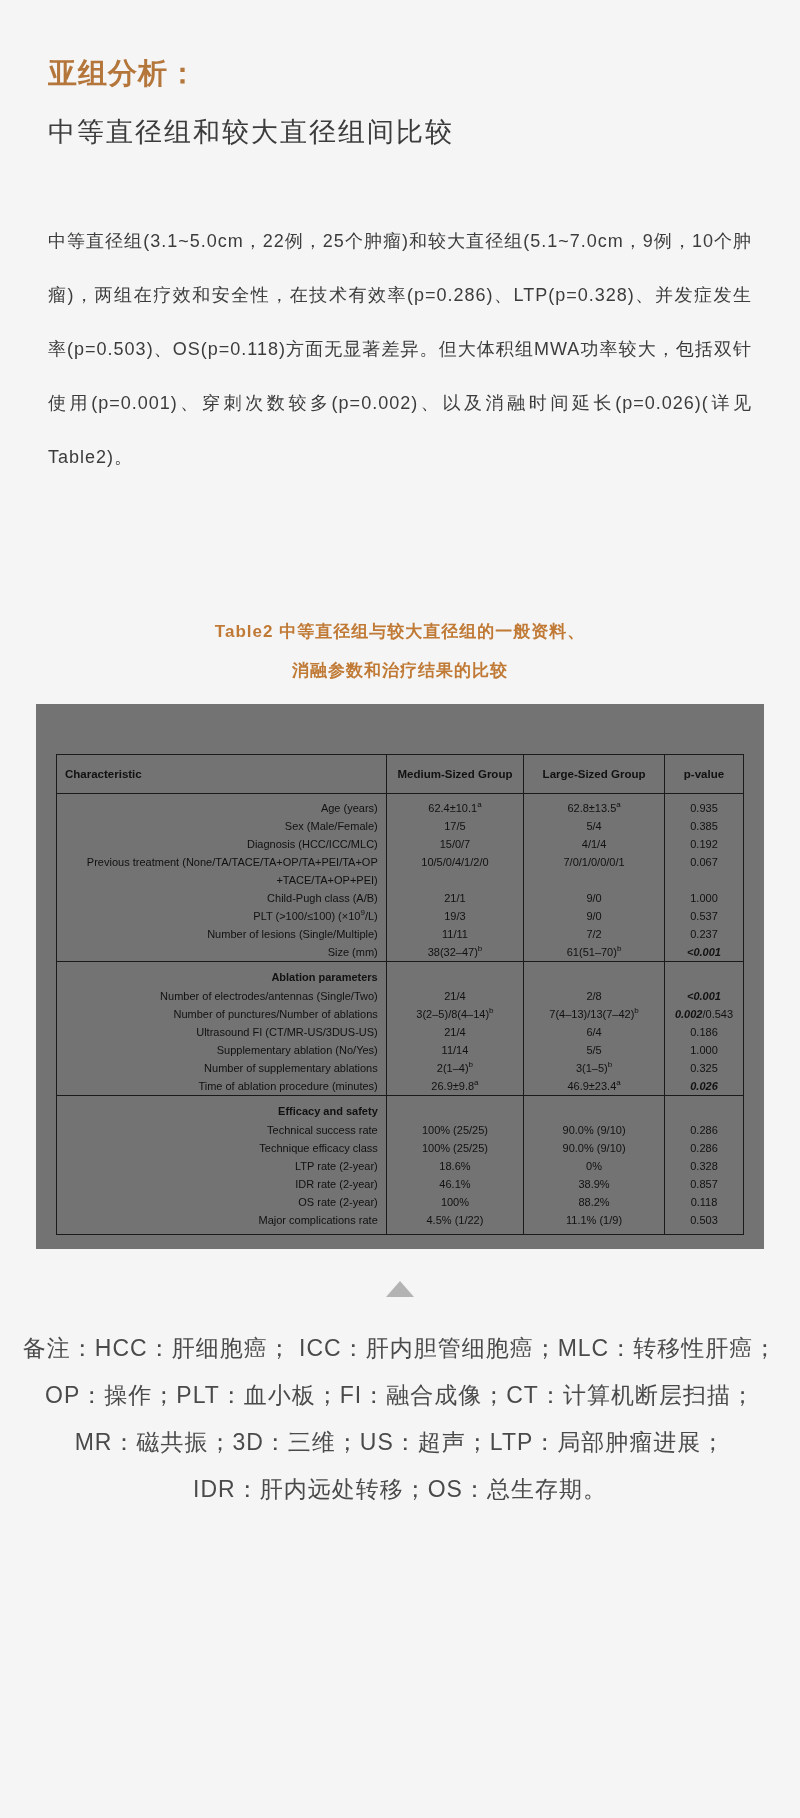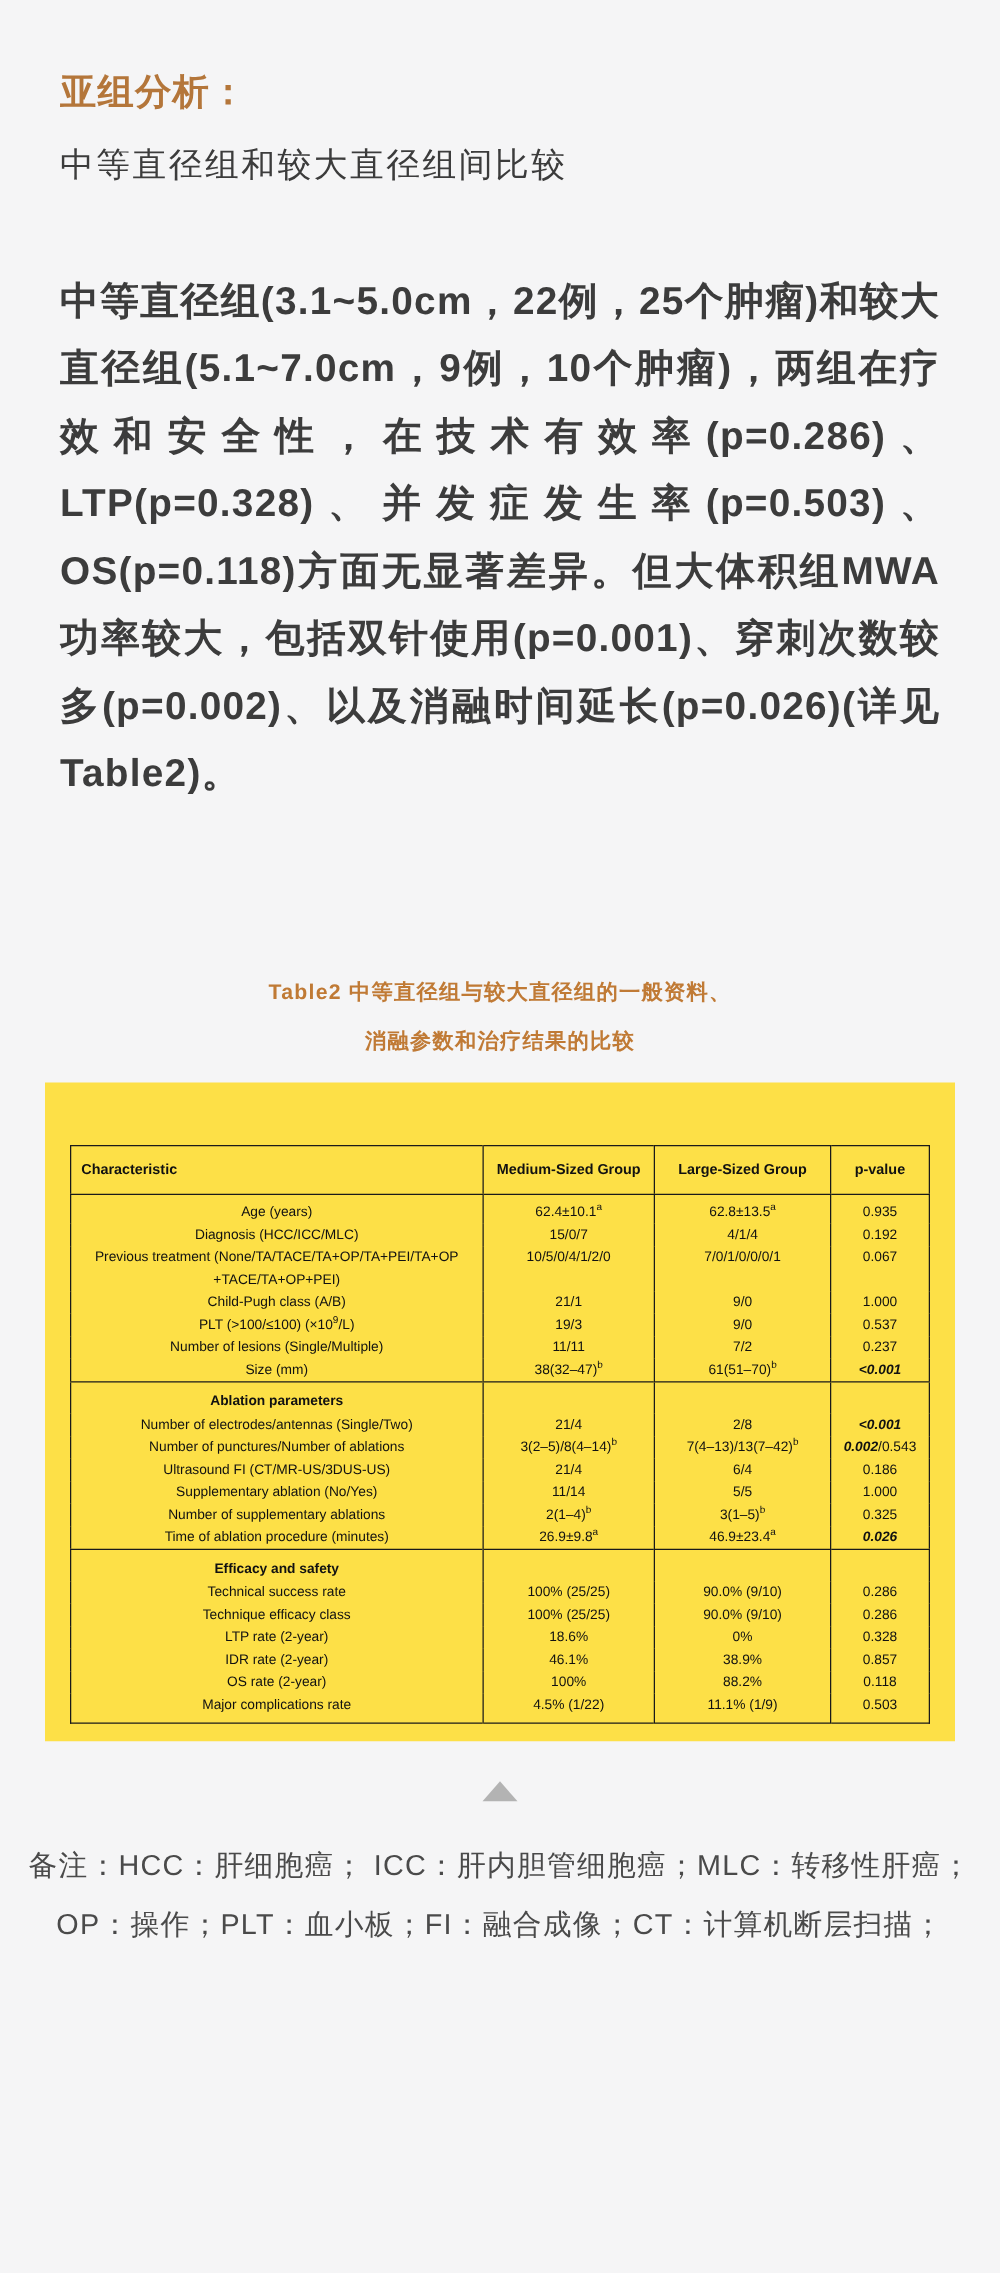--- a/index.html
+++ b/index.html
@@ -26,40 +26,39 @@
   }
   .section-subheading {
     margin: 20px 48px 0 48px;
     font-size: 27px;
     font-weight: normal;
     color: #3c3c3c;
     letter-spacing: 2px;
   }
   .body-text {
     margin: 64px 48px 0 48px;
-    font-size: 31px;
+    font-size: 18px;
     line-height: 54px;
     color: #3c3c3c;
     text-align: justify;
     text-justify: inter-character;
     letter-spacing: 1px;
-    font-weight: bold;
   }
   .table-title {
     margin-top: 128px;
     text-align: center;
     color: #c07a35;
     font-weight: bold;
     font-size: 17px;
     line-height: 39px;
     letter-spacing: 1px;
   }
   .table-panel {
     margin: 14px 36px 0 36px;
-    background: #fde047;
+    background: #737373;
     padding: 50px 20px 14px 20px;
   }
   table.cmp {
     width: 100%;
     border-collapse: collapse;
     border: 1.5px solid #1a1a1a;
     font-size: 11px;
     color: #111111;
     table-layout: fixed;
   }
@@ -76,21 +75,21 @@
   .cmp thead th {
     border-bottom: 1px solid #1a1a1a;
     font-weight: bold;
     font-size: 11.5px;
     padding: 10px 8px;
     text-align: center;
   }
   .cmp thead th:first-child { text-align: left; }
   .cmp th + th, .cmp td + td { border-left: 1px solid #1a1a1a; }
   .cmp td { text-align: center; }
-  .cmp td.char-cell { text-align: center; }
+  .cmp td.char-cell { text-align: right; }
   .cmp tbody tr:first-child td { padding-top: 5px; }
   .cmp tbody tr:last-child td { padding-bottom: 5px; }
   .cmp tr.section-row td { border-top: 1px solid #1a1a1a; }
   .cmp tr.section-row td:first-child {
     font-weight: bold;
     padding-top: 6px;
     padding-bottom: 1px;
   }
   .cmp sup { font-size: 8px; line-height: 0; }
   .cmp b { font-weight: bold; font-style: italic; }
@@ -145,20 +144,26 @@
           </tr>
       </thead>
       <tbody>
           <tr>
             <td class="char-cell">Age (years)</td>
             <td>62.4±10.1<sup>a</sup></td>
             <td>62.8±13.5<sup>a</sup></td>
             <td>0.935</td>
           </tr>
           <tr>
+            <td class="char-cell">Sex (Male/Female)</td>
+            <td>17/5</td>
+            <td>5/4</td>
+            <td>0.385</td>
+          </tr>
+          <tr>
             <td class="char-cell">Diagnosis (HCC/ICC/MLC)</td>
             <td>15/0/7</td>
             <td>4/1/4</td>
             <td>0.192</td>
           </tr>
           <tr>
             <td class="char-cell">Previous treatment (None/TA/TACE/TA+OP/TA+PEI/TA+OP<br>+TACE/TA+OP+PEI)</td>
             <td>10/5/0/4/1/2/0</td>
             <td>7/0/1/0/0/0/1</td>
             <td>0.067</td>

